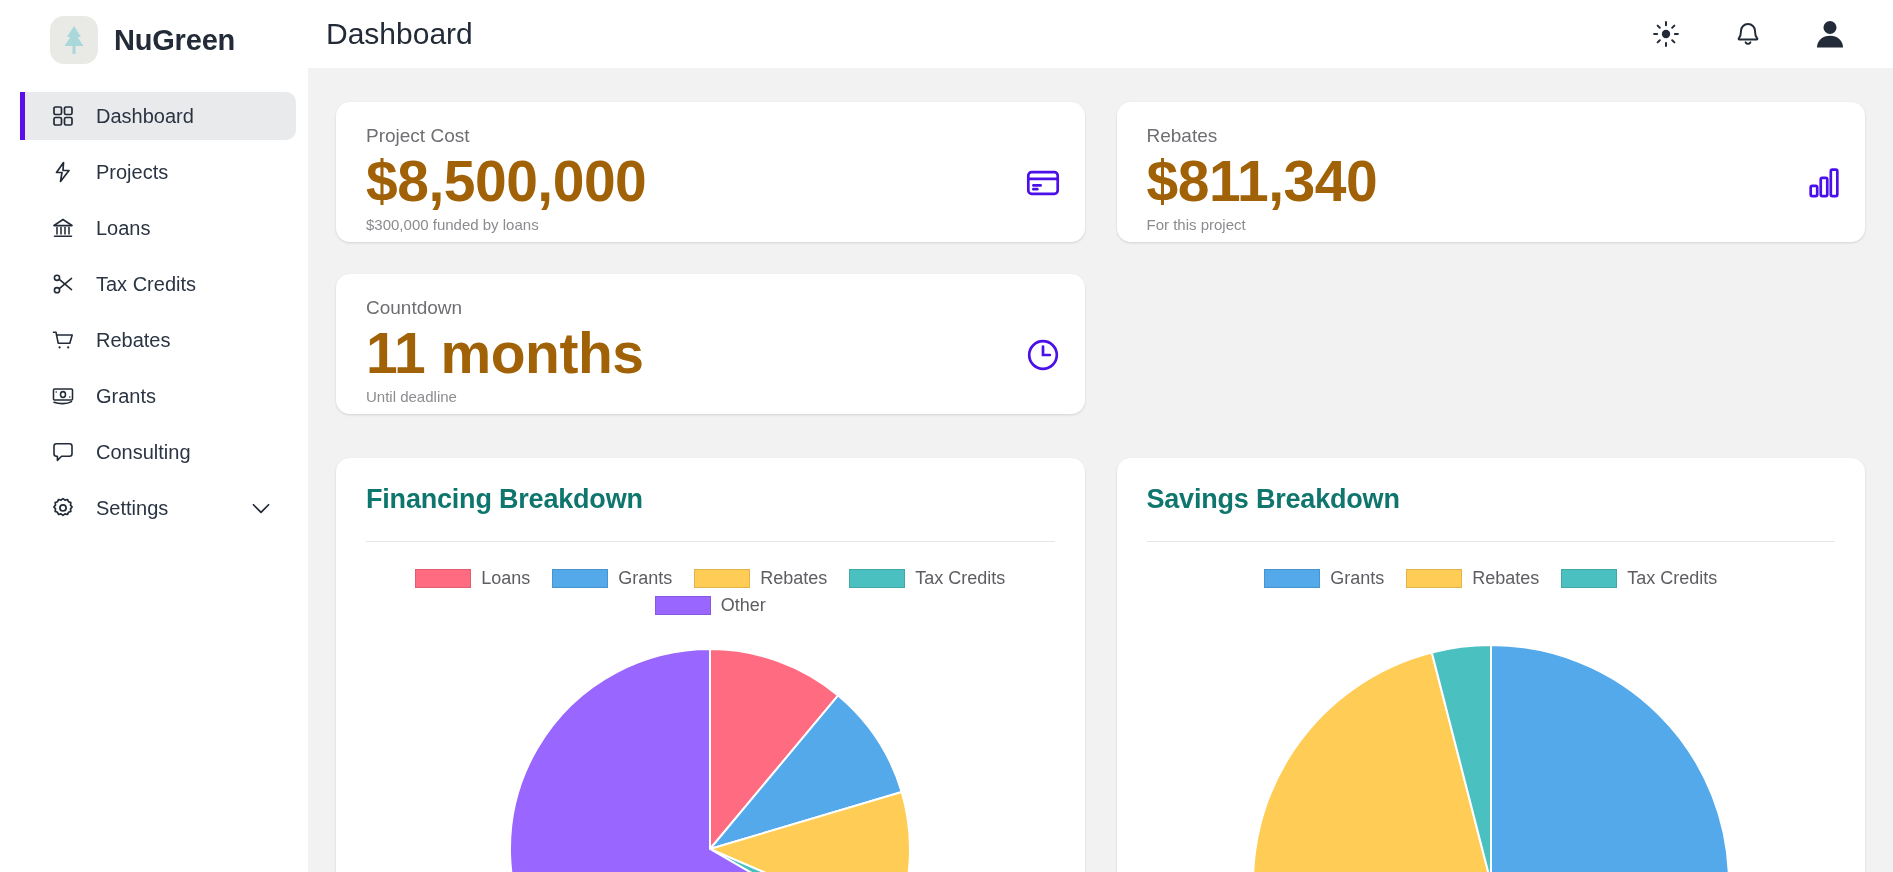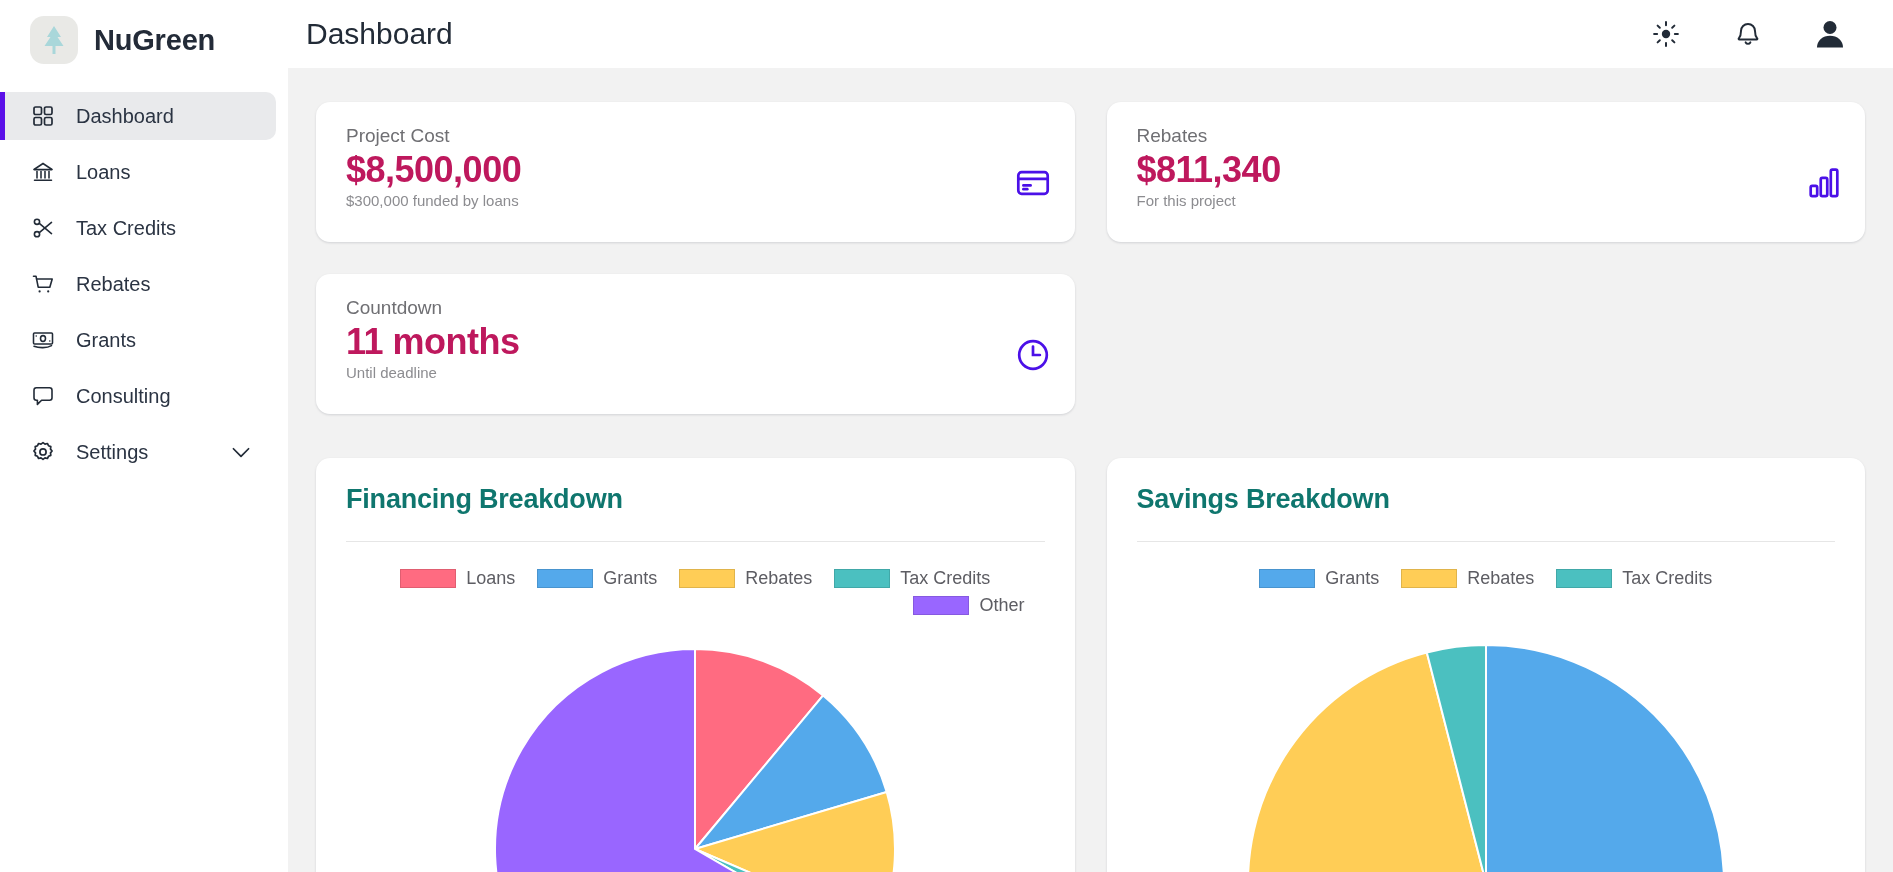--- a/index.html
+++ b/index.html
@@ -9,21 +9,21 @@
     background:#ffffff;
     color:#222b37;
     -webkit-font-smoothing:antialiased;
   }
   .app { display:flex; width:1893px; height:872px; }
 
   
   .sidebar {
     width:288px; min-width:288px; height:872px;
     background:#ffffff; position:relative;
-    display:flex; flex-direction:column;
+    display:flex; flex-direction:column;margin-left:20px;
   }
   .brand { display:flex; align-items:center; gap:16px; padding:14px 0 14px 30px; height:80px; }
   .brand-logo {
     width:48px; height:48px; border-radius:14px; background:#e9e9e6;
     display:flex; align-items:center; justify-content:center;
   }
   .brand-name { font-size:29px; font-weight:600; color:#232b38; letter-spacing:-0.2px; }
 
   .nav { margin-top:8px; display:flex; flex-direction:column; }
   .nav-item {
@@ -55,21 +55,21 @@
 
   .grid { display:grid; grid-template-columns:1fr 1fr; gap:32px; }
 
   .card {
     background:#ffffff; border-radius:14px;
     box-shadow:0 1px 3px rgba(16,24,40,.09), 0 1px 2px rgba(16,24,40,.05);
   }
   .stat-card { height:140px; padding:22px 16px 0 30px; display:flex; }
   .stat-texts { flex:1; }
   .stat-label { font-size:19px; color:#6f6f73; font-weight:400; line-height:1.25; }
-  .stat-value { font-size:36px; font-weight:700; color:#be185d; line-height:1.15; letter-spacing:-0.5px; margin-top:1px; }
+  .stat-value { font-size:57px; font-weight:700; color:#a16207; line-height:1.15; letter-spacing:-0.5px; margin-top:1px; }
   .stat-sub { font-size:15px; color:#8c8c90; margin-top:2px; }
   .stat-icon { display:flex; align-items:center; padding-right:8px; }
 
   .spacer-cell { }
 
   .chart-card { margin-top:44px; padding:26px 30px 0 30px; height:430px; overflow:hidden; }
   .chart-title { font-size:27px; font-weight:600; color:#0f766e; letter-spacing:-0.2px; }
   .chart-rule { height:1px; background:#e6e6e6; margin-top:26px; }
 
   .legend { display:flex; flex-wrap:wrap; justify-content:center; gap:6px 22px; margin-top:26px; padding:0 20px; }
@@ -104,20 +104,28 @@
           <svg width="24" height="24" viewBox="0 0 24 24" fill="none" stroke="#222b37" stroke-width="1.7">
             <rect x="3" y="3" width="7.5" height="7.5" rx="1.6"></rect>
             <rect x="13.5" y="3" width="7.5" height="7.5" rx="1.6"></rect>
             <rect x="3" y="13.5" width="7.5" height="7.5" rx="1.6"></rect>
             <rect x="13.5" y="13.5" width="7.5" height="7.5" rx="1.6"></rect>
           </svg>
         </span>
         <span class="label">Dashboard</span>
       </div>
 
+      <div class="nav-item">
+        <span class="nav-icon">
+          <svg width="24" height="24" viewBox="0 0 24 24" fill="none" stroke="#222b37" stroke-width="1.7" stroke-linejoin="round">
+            <path d="M12.5 2.5 L5.5 12.5 L11 12.5 L9.5 21.5 L18 10.5 L12 10.5 Z"></path>
+          </svg>
+        </span>
+        <span class="label">Projects</span>
+      </div>
 
       <div class="nav-item">
         <span class="nav-icon">
           <svg width="24" height="24" viewBox="0 0 24 24" fill="none" stroke="#222b37" stroke-width="1.55" stroke-linecap="round">
             <path d="M3 9.5 L12 3.5 L21 9.5"></path>
             <path d="M3.5 9.6 H20.5"></path>
             <path d="M6 11.5 V18"></path>
               <path d="M10 11.5 V18"></path>
               <path d="M14 11.5 V18"></path>
               <path d="M18 11.5 V18"></path>
@@ -290,21 +298,21 @@
               <span class="legend-label">Grants</span>
             </div>
             <div class="legend-item">
               <span class="swatch" style="background:#FFCD56;"></span>
               <span class="legend-label">Rebates</span>
             </div>
             <div class="legend-item">
               <span class="swatch" style="background:#4BC0C0;"></span>
               <span class="legend-label">Tax Credits</span>
             </div>
-            <div class="legend-item" style="flex-basis:100%;justify-content:flex-end;">
+            <div class="legend-item" style="flex-basis:100%;justify-content:center;">
               <span class="swatch" style="background:#9966FF;"></span>
               <span class="legend-label">Other</span>
             </div>
           </div>
 
           <div class="pie-wrap">
             <svg id="pie-financing" width="430" height="430" viewBox="0 0 430 430">
                 <path d="M 215 215 L 215 15 A 200 200 0 0 1 343.1291813067123 61.432708893880516 Z" fill="#FF6B81" stroke="#ffffff" stroke-width="2"></path>
                 <path d="M 215 215 L 343.1291813067123 61.432708893880516 A 200 200 0 0 1 406.7043578034752 157.9961475060048 Z" fill="#54A9EB" stroke="#ffffff" stroke-width="2"></path>
                 <path d="M 215 215 L 406.7043578034752 157.9961475060048 A 200 200 0 0 1 398.7168793625108 294.04497604086333 Z" fill="#FFCD56" stroke="#ffffff" stroke-width="2"></path>

